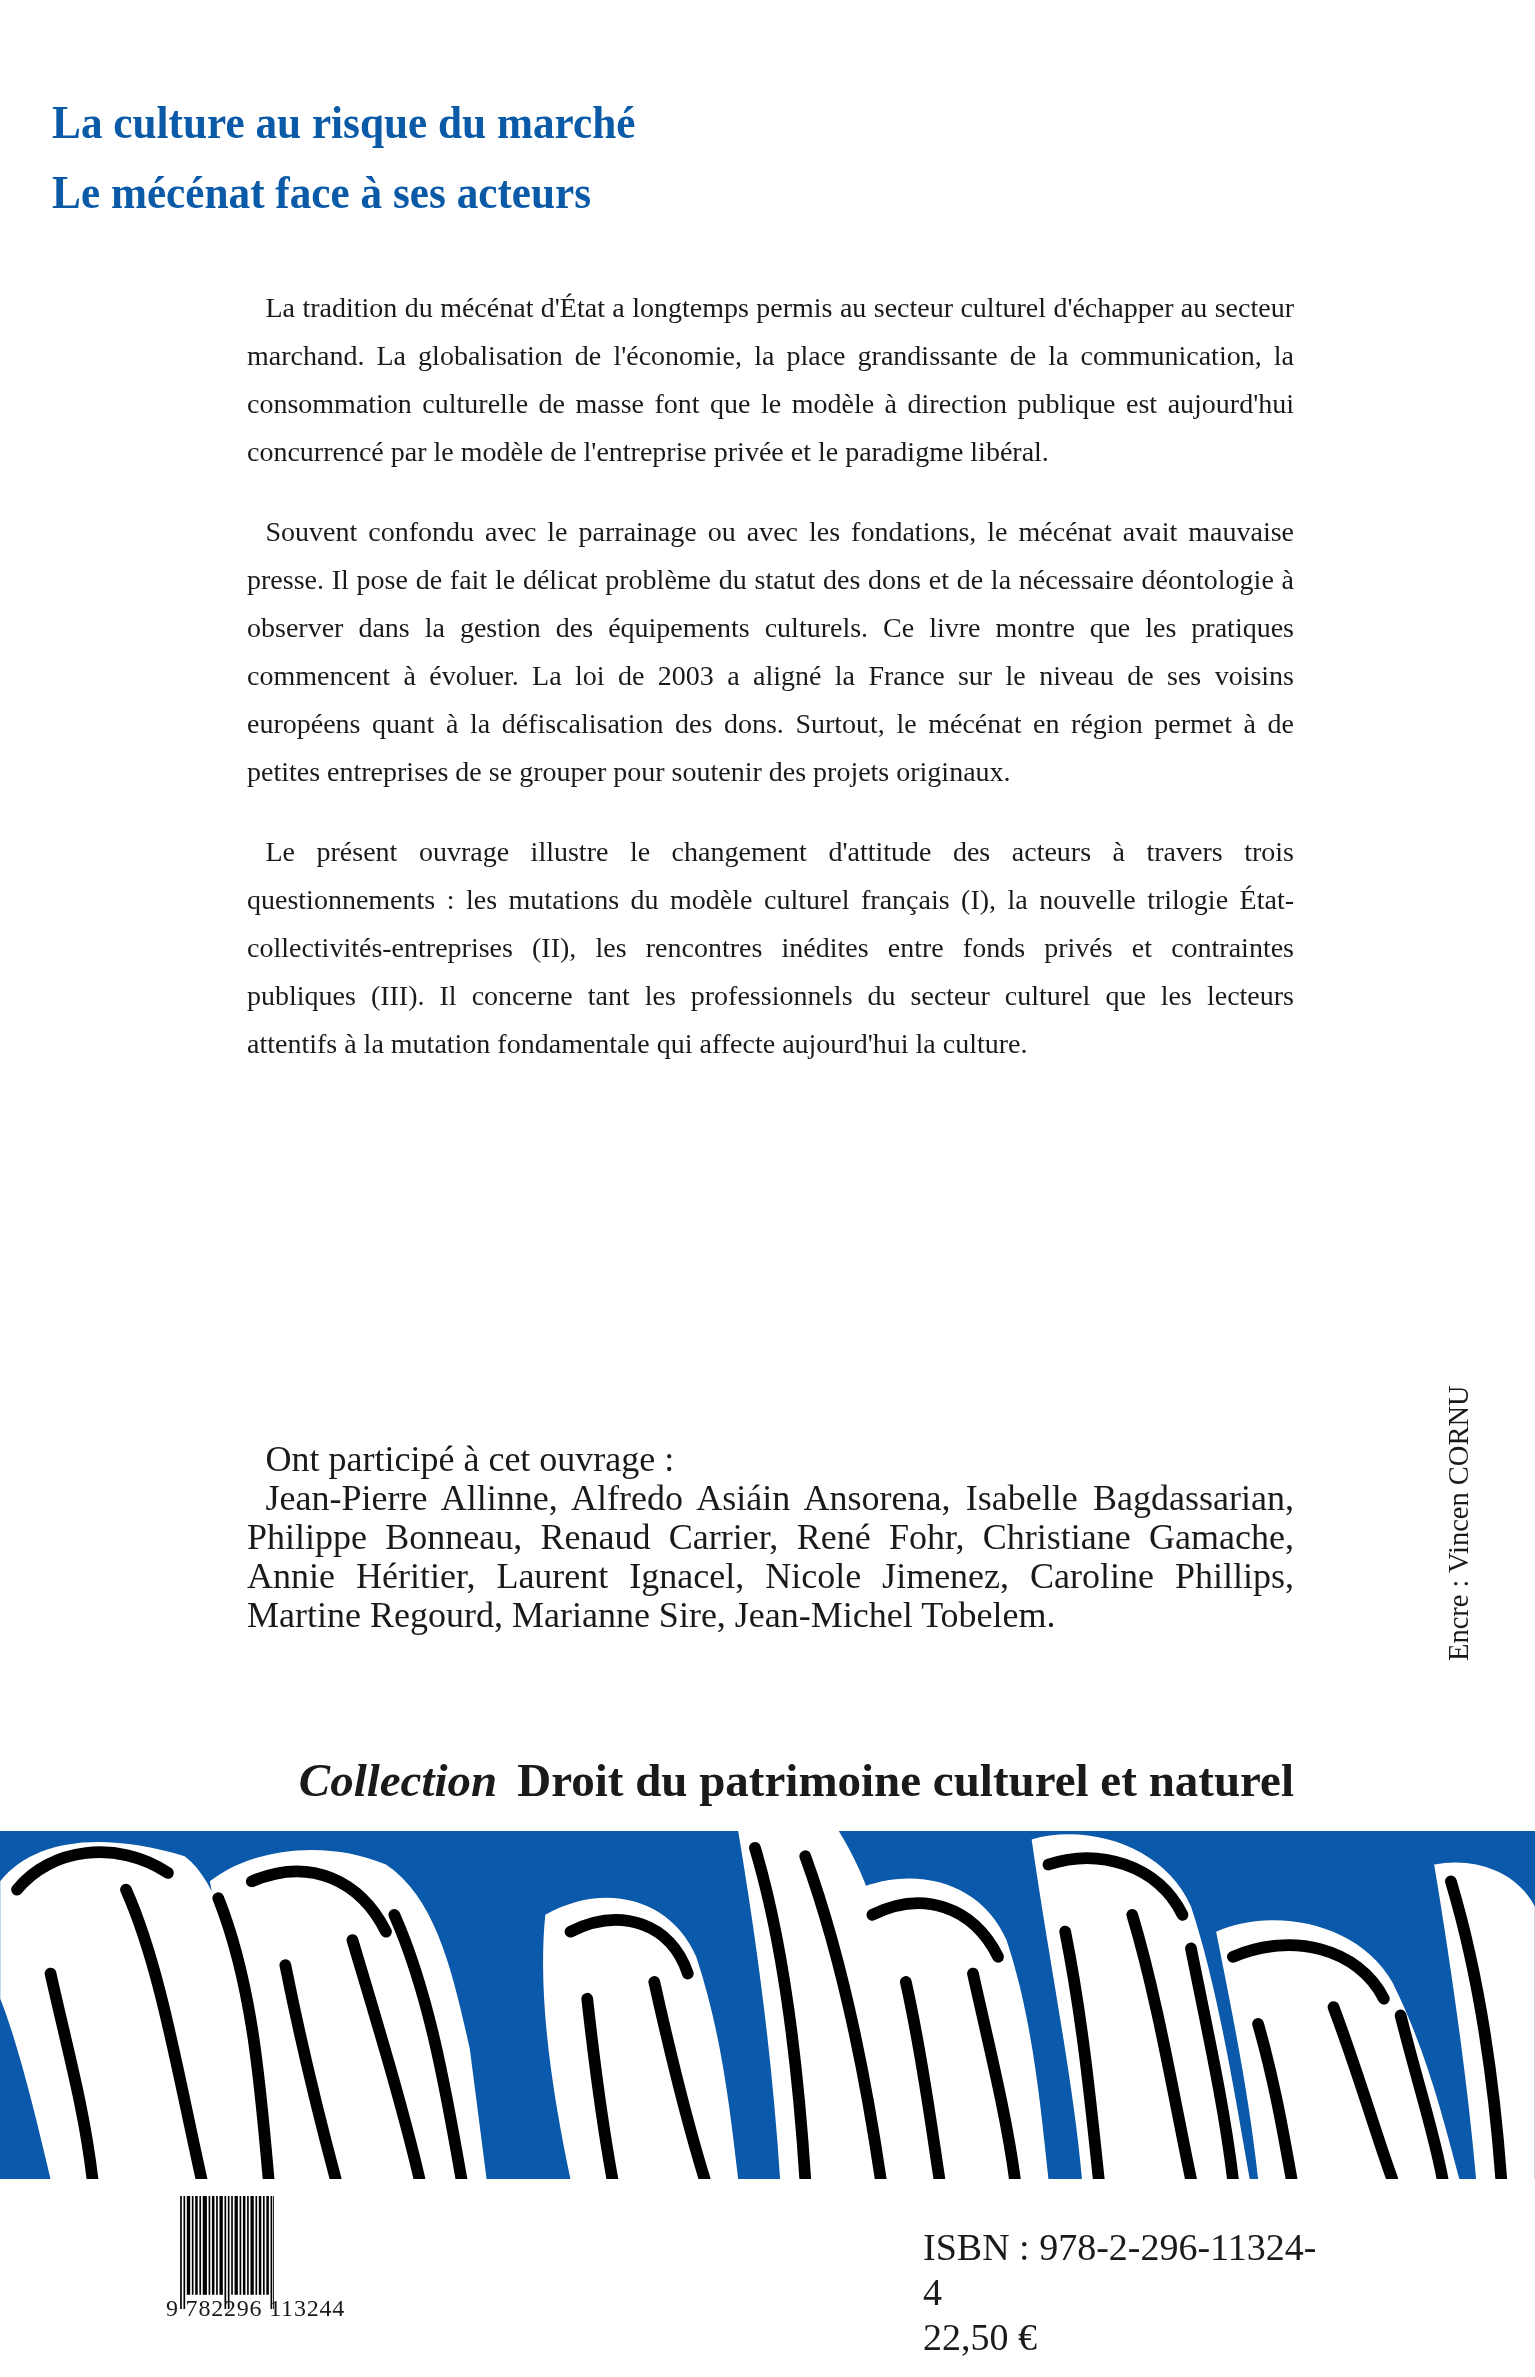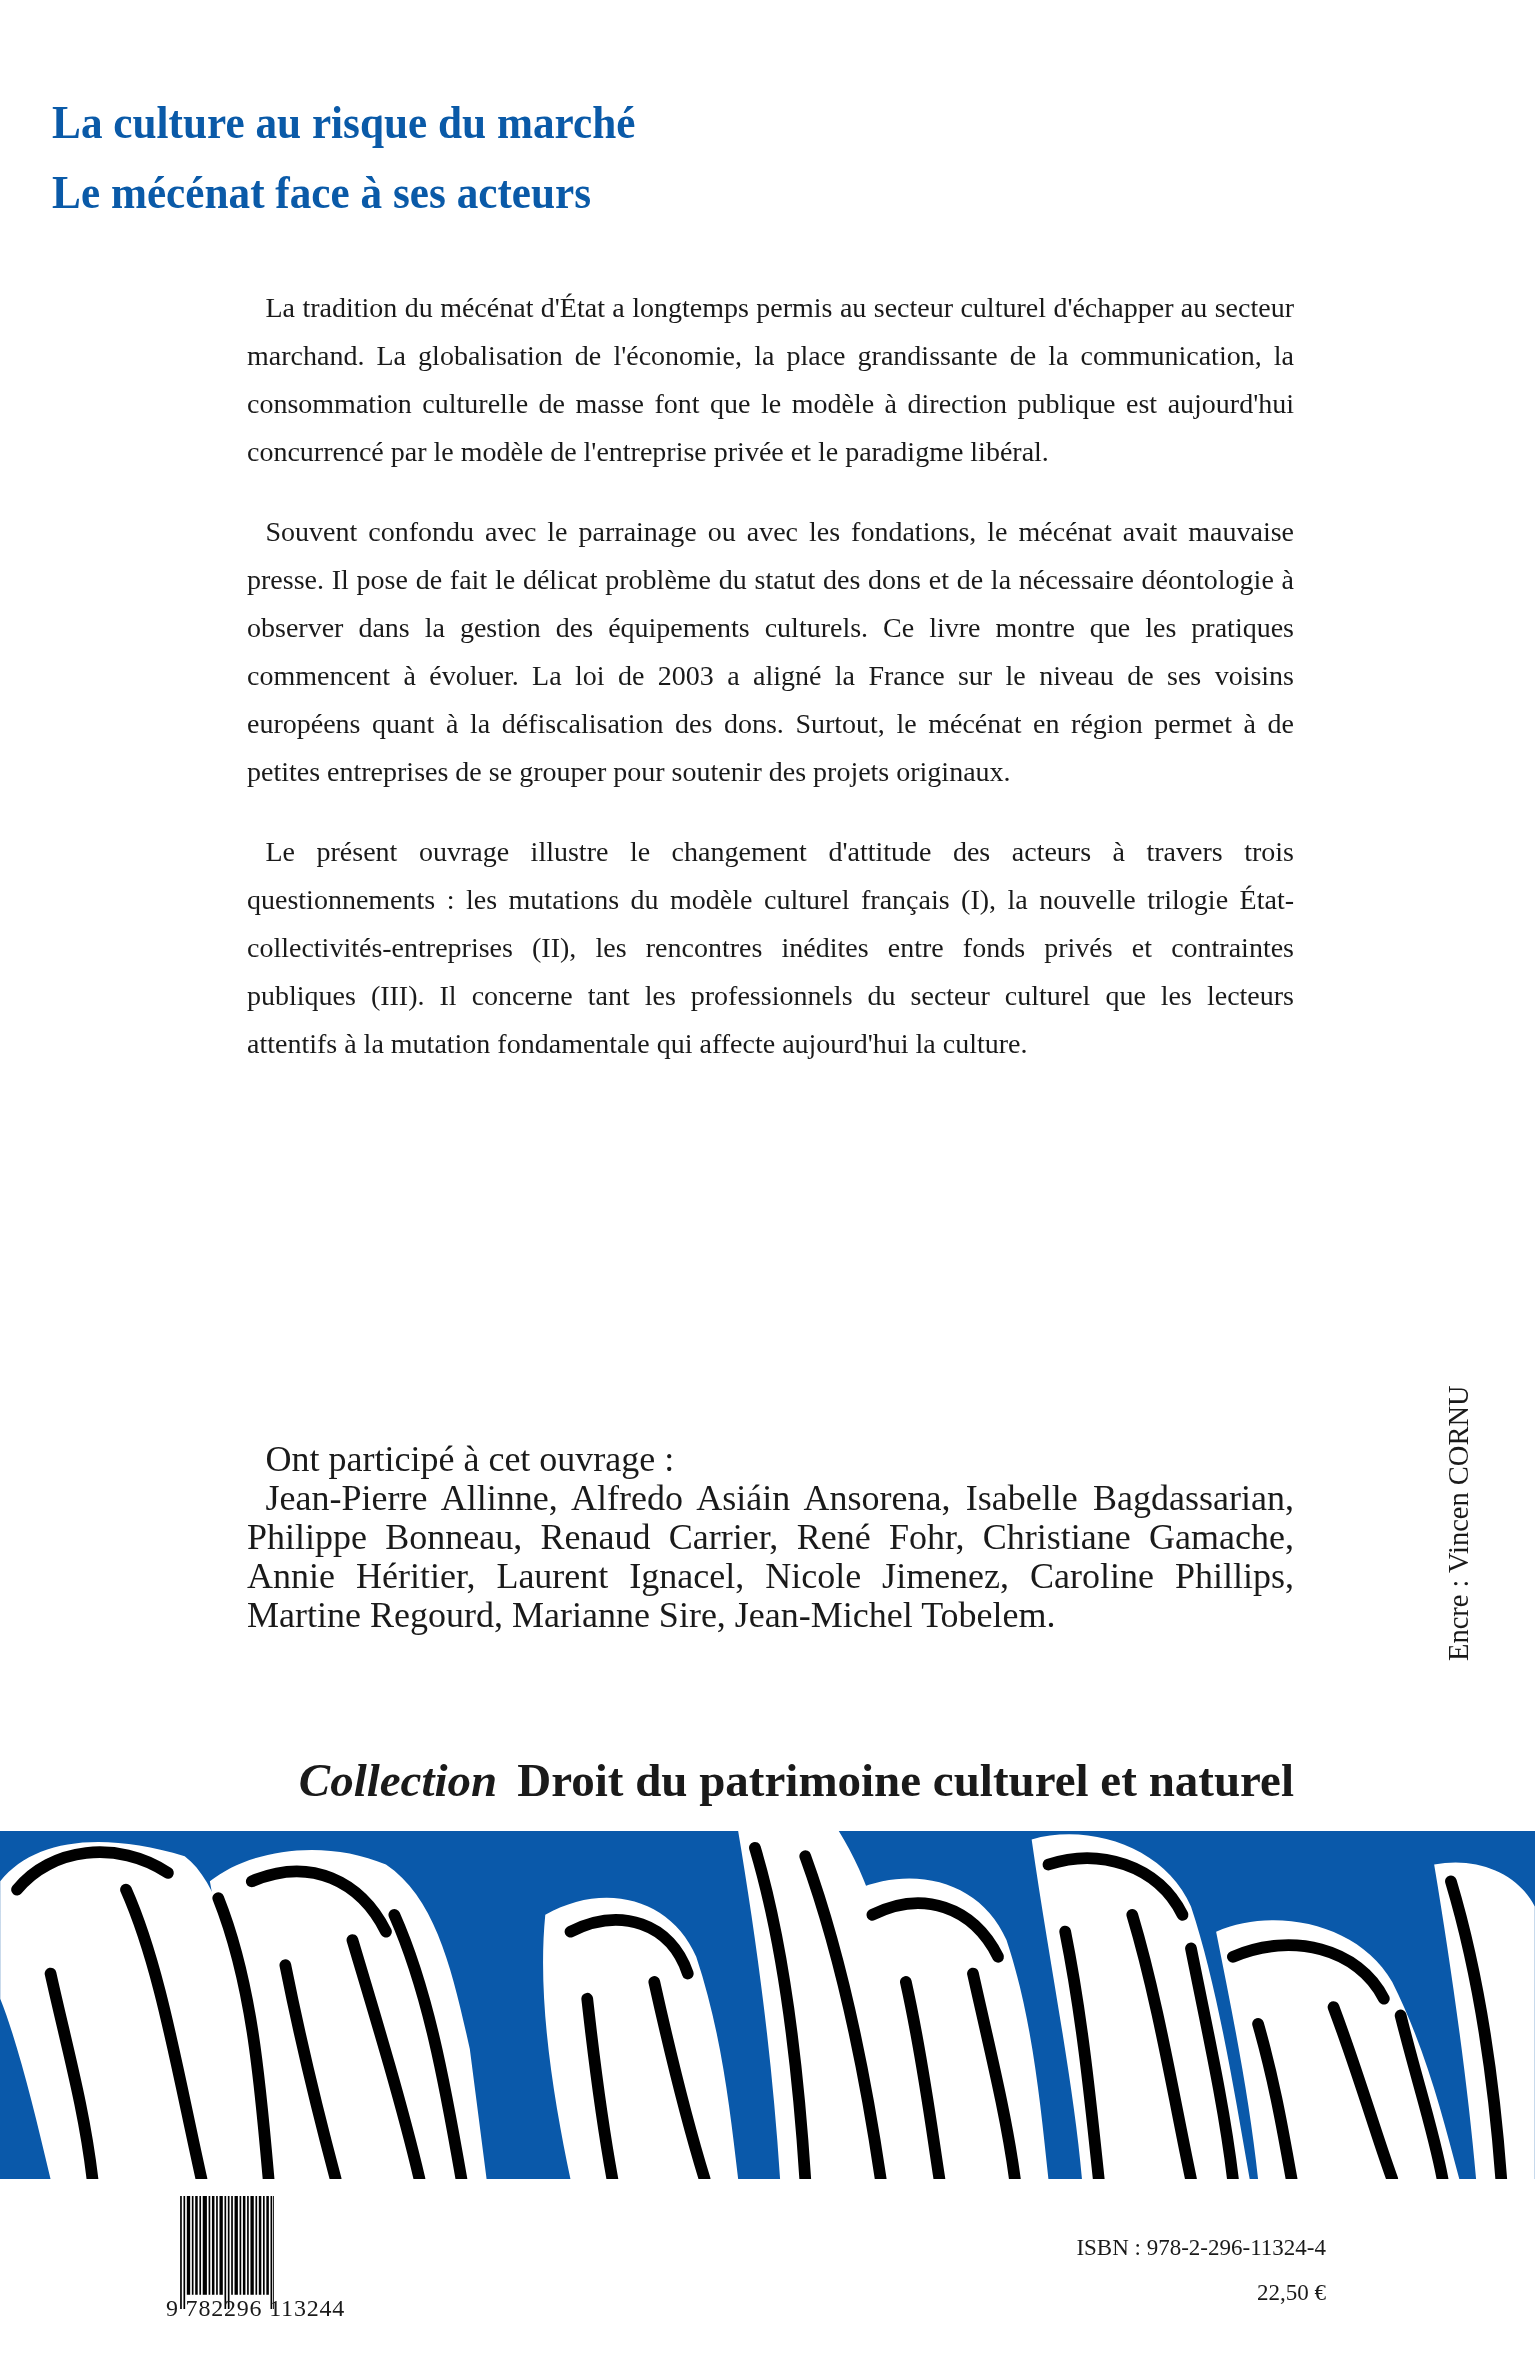--- a/index.html
+++ b/index.html
@@ -12,21 +12,21 @@
     .contrib-heading { text-indent: 18.5px; margin: 0; }
     .contrib-names { margin: 0; text-indent: 18.5px; }
     .credit { position: absolute; left: 1443px; top: 1661px; transform-origin: left top; transform: rotate(-90deg); font-size: 28.5px; white-space: nowrap; }
     .collection { position: absolute; left: 247px; width: 1047px; top: 1753px; text-align: right; font-size: 47px; font-weight: bold; white-space: nowrap; }
     .collection .label { font-style: italic; font-weight: bold; margin-right: 20px; }
     .art { position: absolute; left: 0; top: 1831px; width: 1535px; height: 348px; overflow: hidden; background: #0a59aa; }
     .art svg { display: block; }
     .barcode { position: absolute; left: 151px; top: 2196px; width: 218px; height: 168px; }
     .barcode-bars { position: absolute; left: 28.5px; top: 0; height: 113px; width: 94px; display: flex; }
     .barcode-digits { position: absolute; left: 15px; top: 99px; font-family: Liberation Serif, serif; font-size: 24px; letter-spacing: 0.8px; background: transparent; }
-    .isbn-block { position: absolute; left: 923px; top: 2225px; width: 403px; text-align: right; font-size: 23px; line-height: 45px; }
+    .isbn-block { position: absolute; left: 923px; top: 2225px; width: 403px; font-size: 38px; line-height: 45px; }
   </style>
 </head>
 <body>
 
 <div class="title-block">
   <div class="title-line">La culture au risque du marché</div>
   <div class="title-line">Le mécénat face à ses acteurs</div>
 </div>
 
 <div class="body-text">

